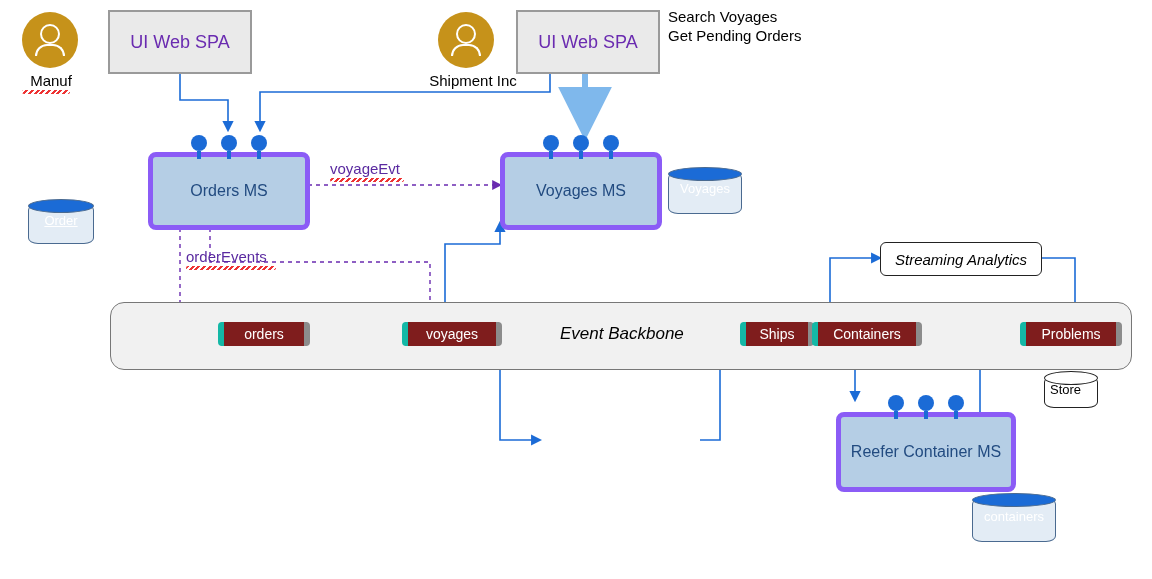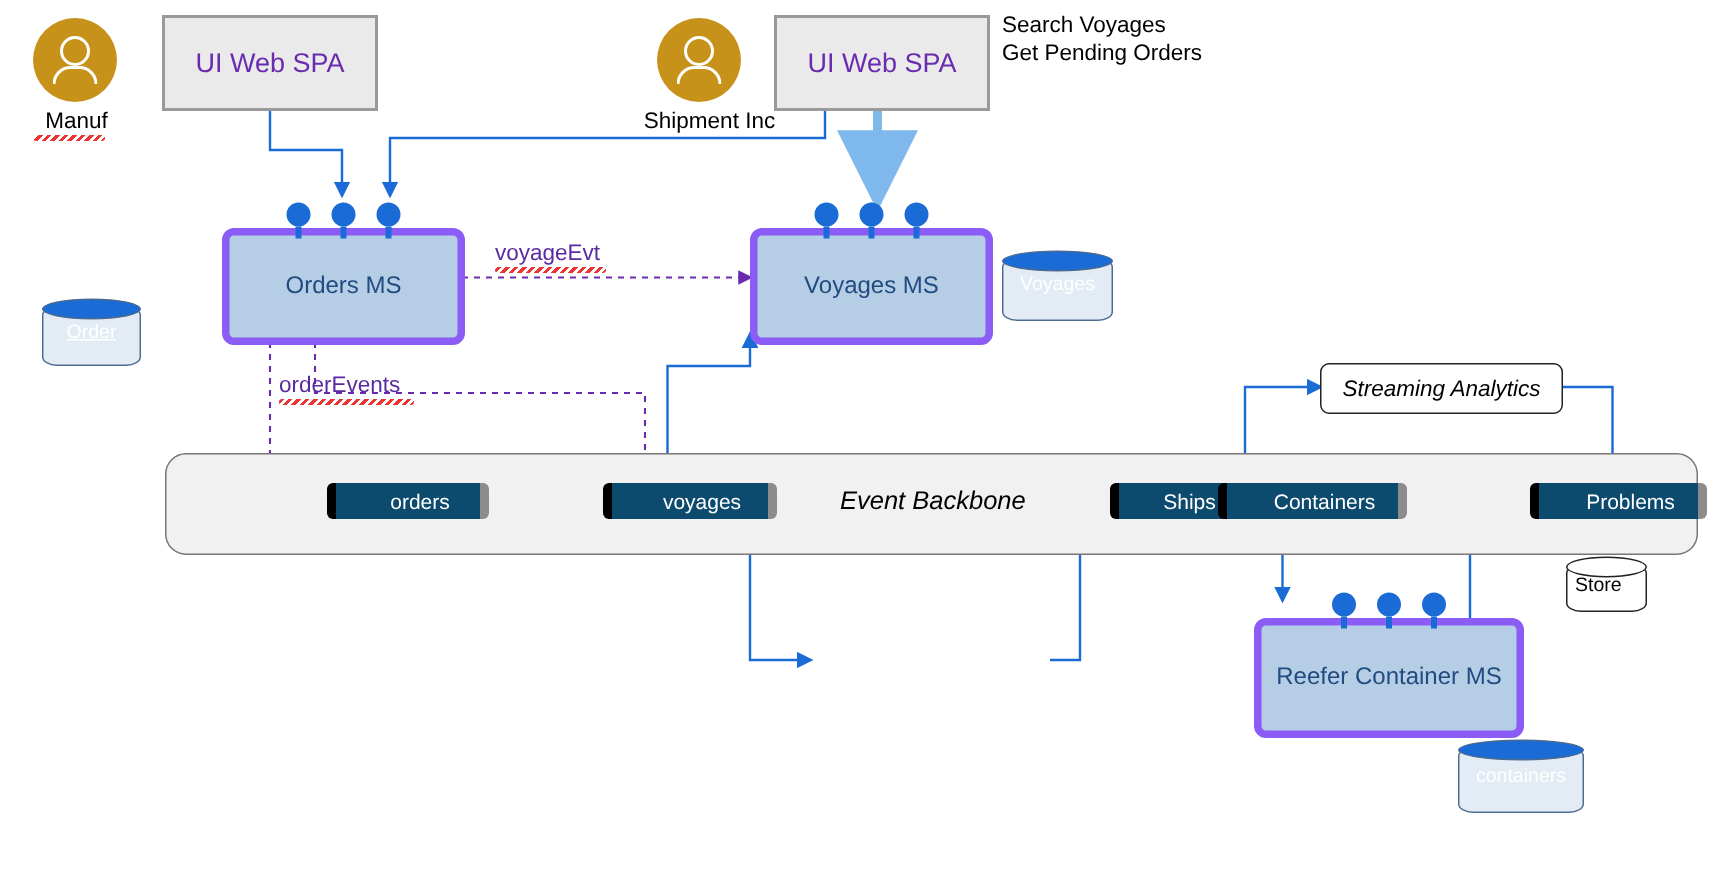--- a/index.html
+++ b/index.html
@@ -43,22 +43,22 @@
   .db { border:1px solid #4a6a90; border-radius:10px/6px; background:linear-gradient(#e3ecf5,#e3ecf5); }
   .db::before { content:""; position:absolute; left:-1px; right:-1px; top:-6px; height:12px; border:1px solid #4a6a90; border-radius:50%/50%; background:#1b6bd6; }
   .db-label { position:absolute; left:0; right:0; text-align:center; color:#fff; font-size:13px; }
 
   
   .backbone {
     border:1px solid #777; border-radius:14px; background:#f1f1f1;
   }
   
   .topic {
-    border-radius:4px; background:#0c4a6e; border-left:6px solid #000000; border-right:6px solid #8c8c8c;
-    color:#fff; display:flex; align-items:center; justify-content:center; font-size:14px;padding-left:16px;
+    border-radius:4px; background:#7f1d1d; border-left:6px solid #14b8a6; border-right:6px solid #8c8c8c;
+    color:#fff; display:flex; align-items:center; justify-content:center; font-size:14px;
   }
 
   
   .sa-box { border:1px solid #222; border-radius:6px; background:#fff; font-style:italic; font-size:15px; display:flex; align-items:center; justify-content:center; }
 
   
   .cyl { border:1px solid #222; border-radius:10px/6px; background:#fff; }
   .cyl::before { content:""; position:absolute; left:-1px; right:-1px; top:-6px; height:12px; border:1px solid #222; border-radius:50%; background:#fff; }
 
   

